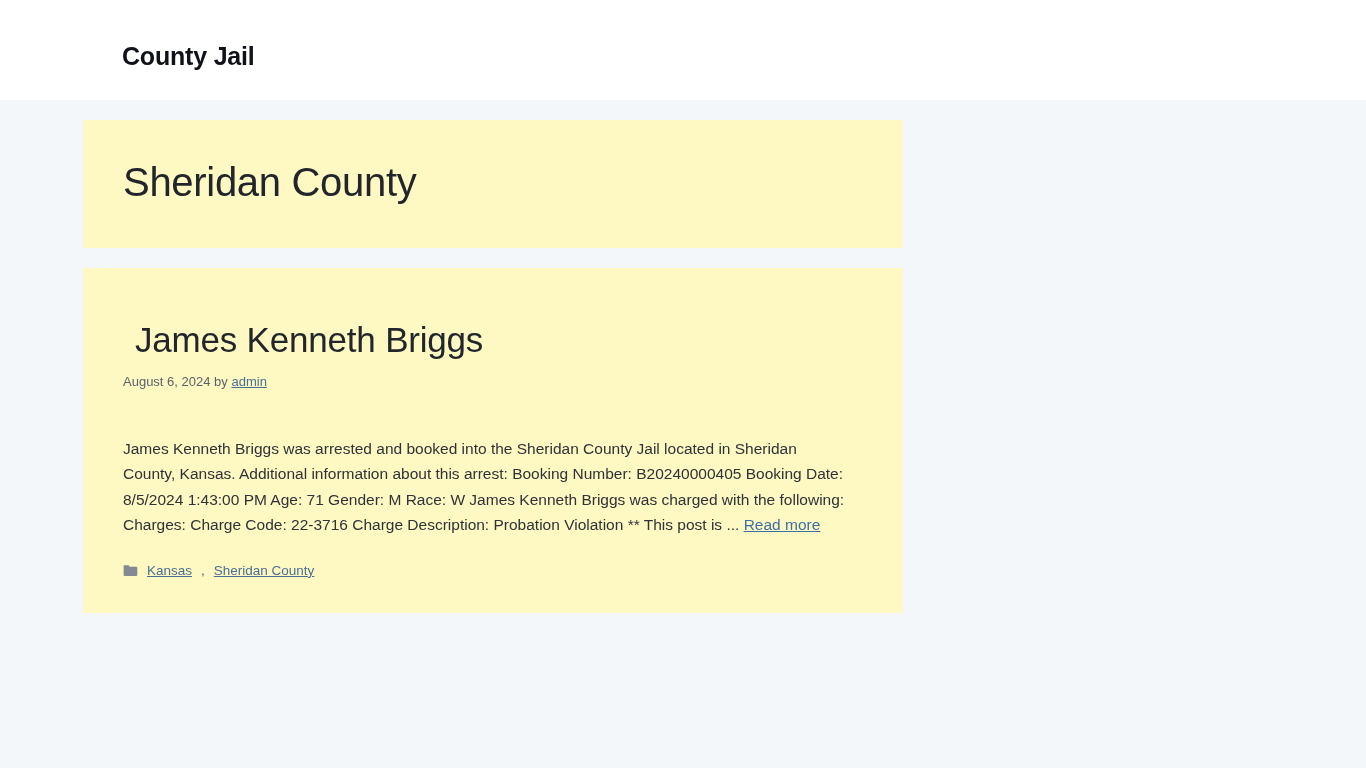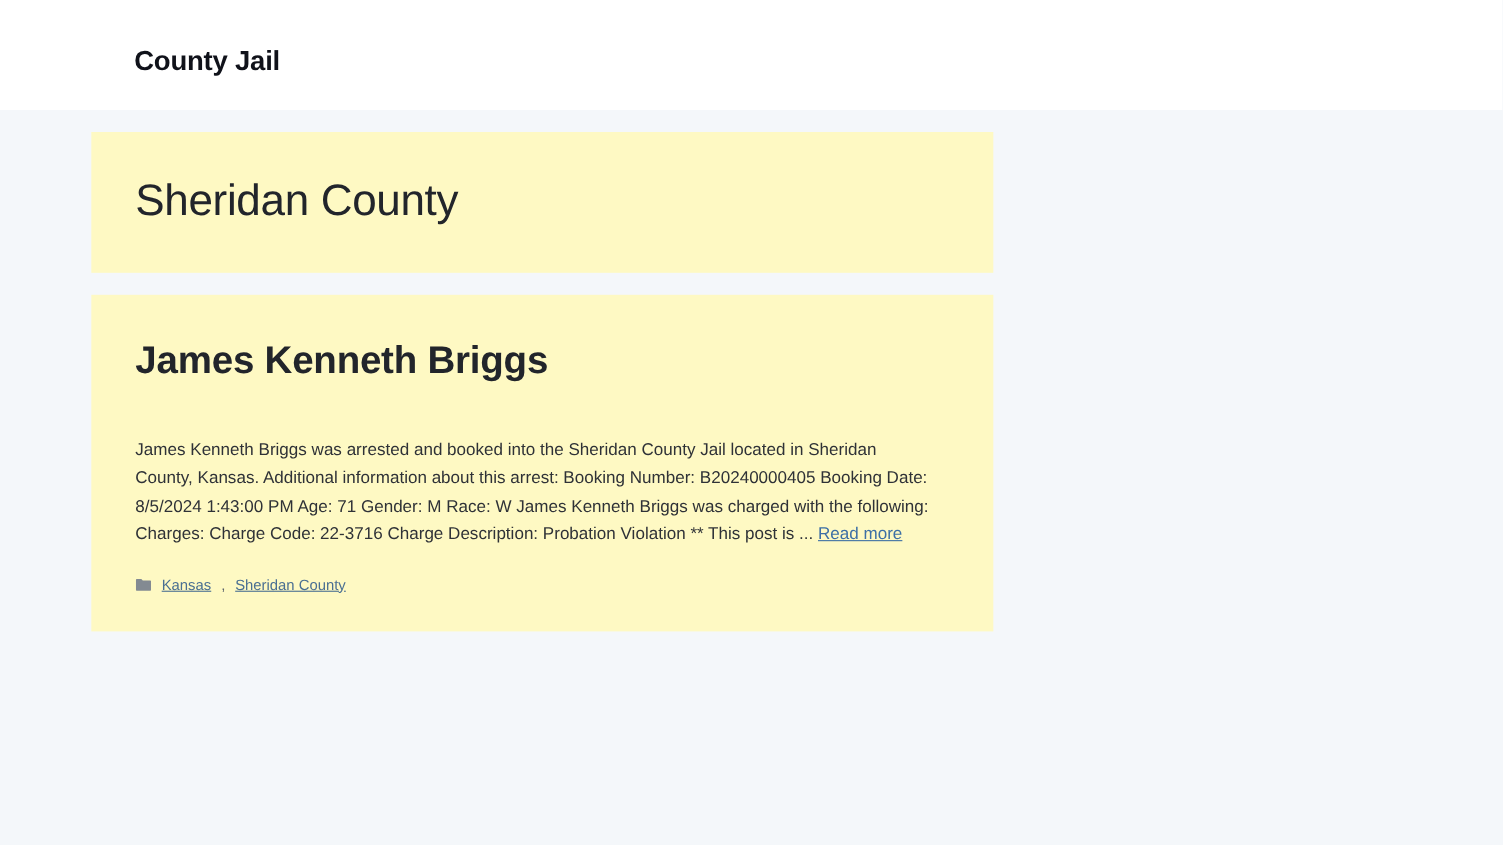--- a/index.html
+++ b/index.html
@@ -79,23 +79,23 @@
     line-height: 1.2;
     letter-spacing: -0.3px;
   }
 
   .card.post-card {
     margin-top: 20px;
     padding: 38px 40px 30px 40px;
   }
   .post-title {
     font-size: 35px;
-    font-weight: 700;
+    font-weight: 400;
     color: #22252b;
-    margin: 0;
+    margin: 12px;
     line-height: 1.25;
     letter-spacing: -0.2px;
   }
   .post-meta {
     margin-top: 12px;
     font-size: 13px;
     color: #5c636b;
   }
   .post-meta a {
     color: #4a6f92;
@@ -148,20 +148,25 @@
 
 <main class="content">
 
   <section class="card page-title-card">
     <h1 class="page-title">Sheridan County</h1>
   </section>
 
   <article class="card post-card">
     <h2 class="post-title">James Kenneth Briggs</h2>
 
+    <div class="post-meta">
+      <span>August 6, 2024</span>
+      <span>by</span>
+      <a href="#">admin</a>
+    </div>
 
     <p class="post-excerpt"><span>James Kenneth Briggs was arrested and booked into the Sheridan County Jail located in Sheridan County, Kansas. Additional information about this arrest: Booking Number: B20240000405 Booking Date: 8/5/2024 1:43:00 PM Age: 71 Gender: M Race: W James Kenneth Briggs was charged with the following: Charges: Charge Code: 22-3716 Charge Description: Probation Violation ** This post is ... </span><a class="readmore" href="#">Read more</a></p>
 
     <footer class="entry-footer">
       <div class="meta-row">
         <span class="mi">
           <svg width="15" height="13" viewBox="0 0 15 13">
             <path d="M0.6 2.2c0-.5.4-.9.9-.9h4l1.3 1.5h6.6c.5 0 .9.4.9.9v7.4c0 .5-.4.9-.9.9H1.5c-.5 0-.9-.4-.9-.9V2.2z" fill="#838a92"></path>
           </svg>
         </span>

